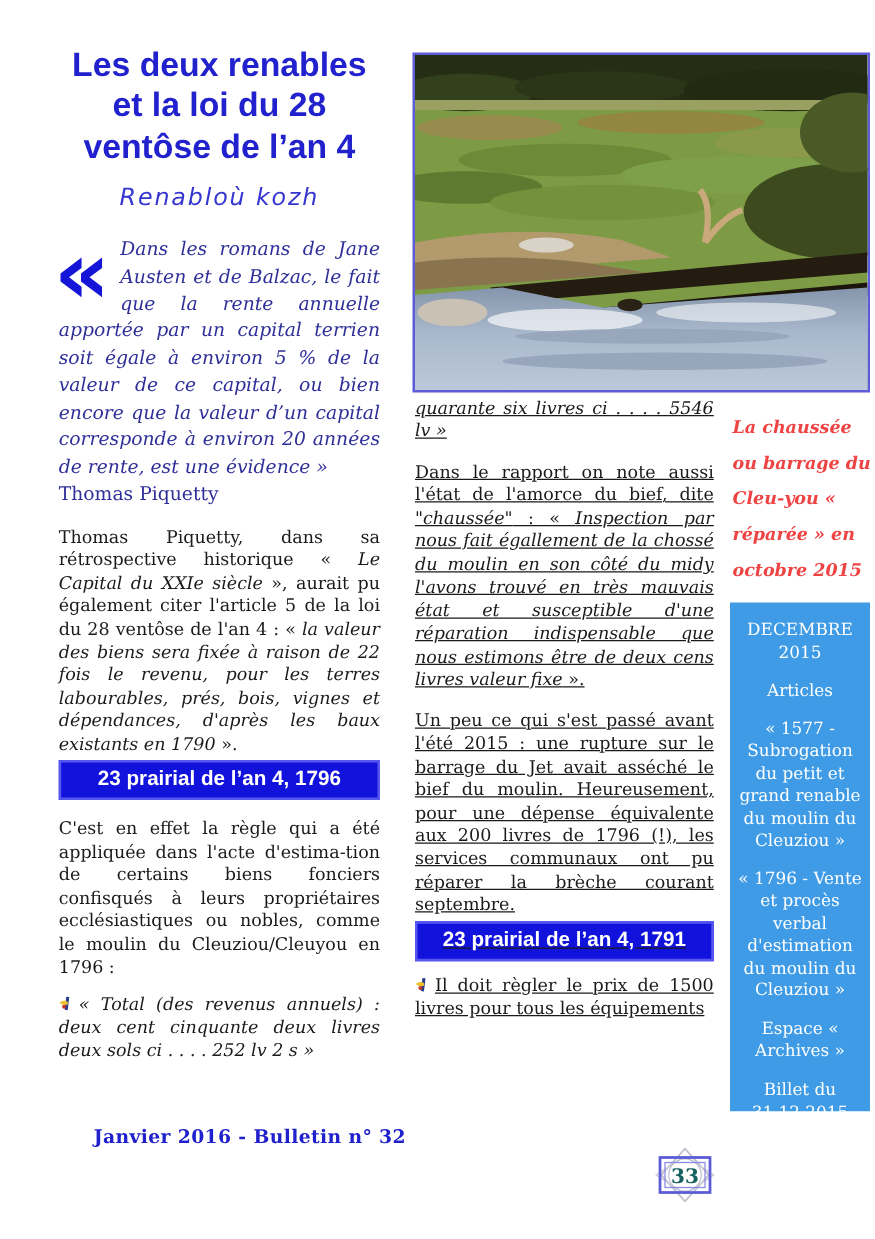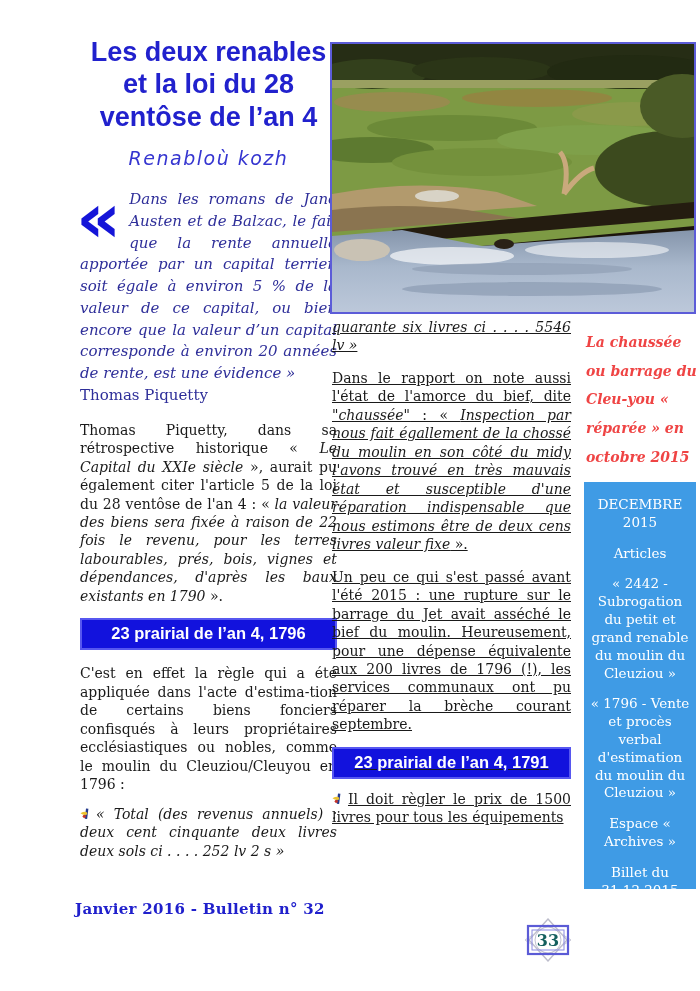--- a/index.html
+++ b/index.html
@@ -1,33 +1,33 @@
 <!DOCTYPE html>
 <html><head>
 <meta charset="utf-8">
 <style>
   html,body{margin:0;padding:0;background:#ffffff;}
   .page{position:relative;width:700px;height:991px;background:#ffffff;overflow:hidden;
         font-family:"DejaVu Serif", serif;color:#1a1a1a;}
 
   
-  .col-left{position:absolute;left:80px;top:36px;width:257px;}
+  .col-left{position:absolute;left:47px;top:36px;width:257px;}
   .title{font-family:"Liberation Sans", sans-serif;font-weight:bold;font-size:27px;
          line-height:1.2;text-align:center;color:#2121cd;}
   .subtitle{margin-top:14px;text-align:center;font-size:19px;font-style:italic;
             letter-spacing:1.5px;color:#3535d0;font-family:"DejaVu Sans", sans-serif;}
   .pull-quote{margin-top:20px;color:#2e2e99;font-size:15px;line-height:1.45;
               text-align:justify;}
   .pull-quote .qtext{font-style:italic;}
   .qmark{float:left;font-family:"DejaVu Sans", sans-serif;font-weight:bold;
          font-size:70px;line-height:50px;color:#1515d8;margin:4px 8px 4px -4px;}
   .attribution{color:#2e2e99;}
   .body-p{margin:14px 0 0 0;font-size:14px;line-height:1.32;text-align:justify;}
   .it{font-style:italic;}
-  .banner{margin-top:13px;background:#1212dd;border:2px solid #5757f0;color:#ffffff;
+  .banner{margin-top:3px;background:#1212dd;border:2px solid #5757f0;color:#ffffff;
           font-family:"Liberation Sans", sans-serif;font-weight:bold;font-size:16.5px;
           text-align:center;padding:4px 0 5px 0;}
   .bullet-p{margin:11px 0 0 0;font-size:14px;line-height:1.32;text-align:justify;}
   .bullet-ico{display:inline-block;width:13px;height:13px;vertical-align:-2px;margin-right:3px;}
 
   
   .photo{position:absolute;left:330px;top:42px;width:362px;height:268px;
          border:2px solid #5c5cd8;box-sizing:content-box;}
   .photo svg{display:block;}
 
@@ -135,21 +135,21 @@
             <path d="M0.5 5.2 Q3.5 2.6 7.2 4.4 L7.2 6.6 Q3.5 7.8 0.5 5.2 Z" fill="#ecc32f"></path>
             <circle cx="4.3" cy="8.3" r="1.6" fill="#c2342b"></circle>
           </svg></span><span>Il doit règler le prix de 1500 livres pour tous les équipements</span></p>
   </div>
 
   <div class="caption">La chaussée ou barrage du Cleu-you « réparée » en octobre 2015</div>
 
   <div class="sidebar">
     <div class="sb-item">DECEMBRE 2015</div>
     <div class="sb-item">Articles</div>
-    <div class="sb-item">« 2442 - Subrogation du petit et grand renable du moulin du Cleuziou »</div>
+    <div class="sb-item">« 1577 - Subrogation du petit et grand renable du moulin du Cleuziou »</div>
     <div class="sb-item">« 1796 - Vente et procès verbal d'estimation du moulin du Cleuziou »</div>
     <div class="sb-item">Espace « Archives »</div>
     <div class="sb-item">Billet du 31.12.2015</div>
   </div>
 
   <div class="footer">Janvier  2016 - Bulletin n° 32</div>
 
   <div class="pageno">
     <svg width="56" height="44" viewBox="0 0 56 44">
       <polygon points="28,1 47,22 28,43 9,22" fill="none" stroke="#bcbccb" stroke-width="1.4"></polygon>

